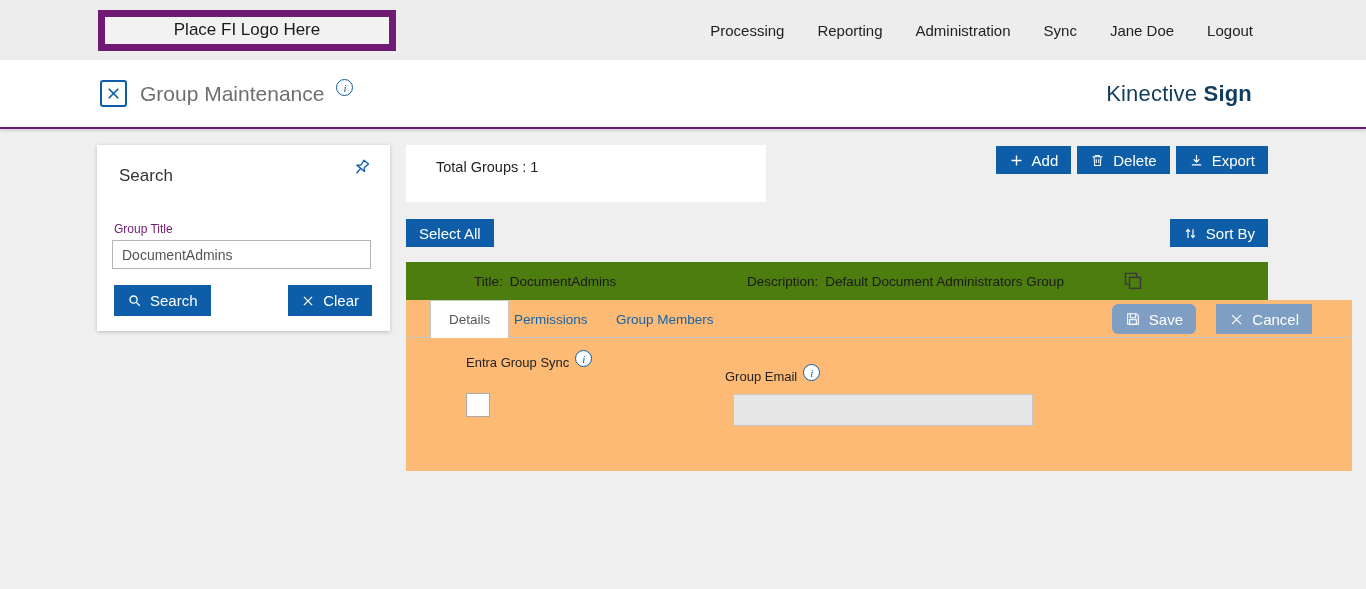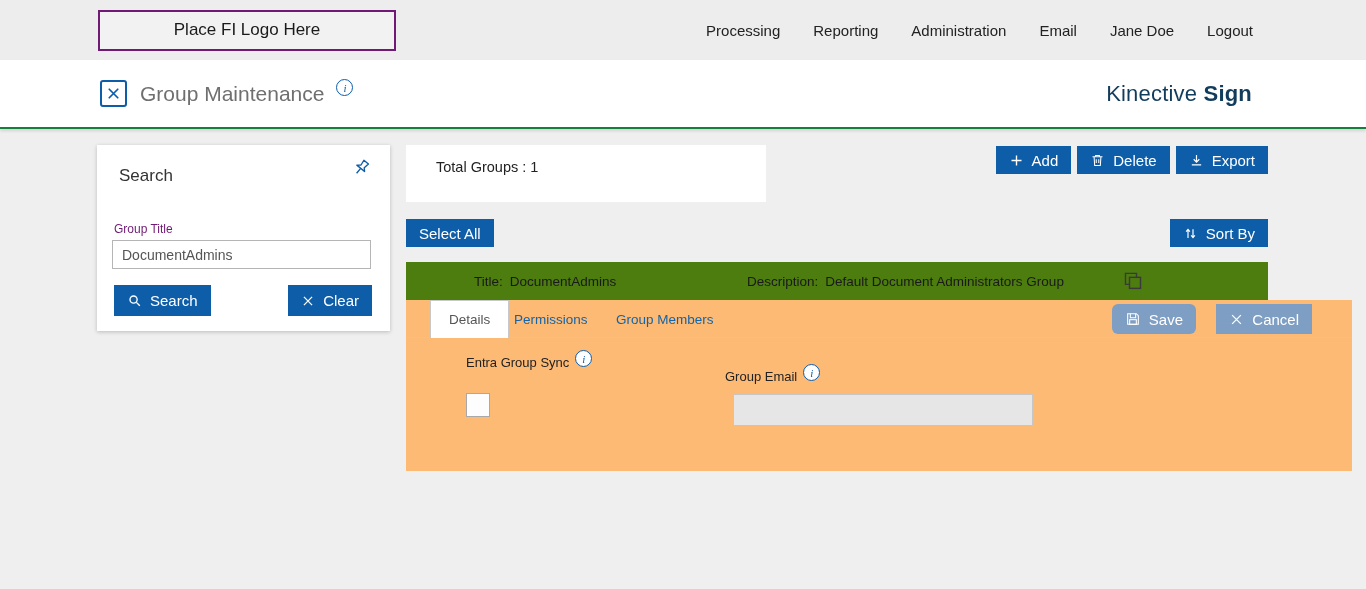--- a/index.html
+++ b/index.html
@@ -1,25 +1,25 @@
 <!DOCTYPE html>
 <html><head>
 <meta charset="utf-8">
 <style>
   * { box-sizing: border-box; margin: 0; padding: 0; }
   html,body { width:1366px; height:589px; overflow:hidden; font-family:"Liberation Sans", sans-serif; background:#efefef; }
 
   
   .topbar { position:absolute; left:0; top:0; width:1366px; height:60px; background:#ededed; display:flex; align-items:center; }
-  .logo-box { margin-left:98px; width:298px; height:41px; border:2px solid #701a75; background:#f2f2f2; display:flex; align-items:center; justify-content:center; font-size:17px; color:#1a1a1a; }
+  .logo-box { margin-left:98px; width:298px; height:41px; border:7px solid #701a75; background:#f2f2f2; display:flex; align-items:center; justify-content:center; font-size:17px; color:#1a1a1a; }
   .topnav { margin-left:auto; display:flex; align-items:center; gap:33px; padding-right:113px; }
   .topnav .nav-item { font-size:15px; color:#222; cursor:pointer; white-space:nowrap; }
 
   
-  .header { position:absolute; left:0; top:60px; width:1366px; height:69px; background:#fff; display:flex; align-items:center; border-bottom:2px solid #15803d; box-shadow:0 2px 3px rgba(0,0,0,0.12); z-index:3; }
+  .header { position:absolute; left:0; top:60px; width:1366px; height:69px; background:#fff; display:flex; align-items:center; border-bottom:2px solid #701a75; box-shadow:0 2px 3px rgba(0,0,0,0.12); z-index:3; }
   .gm-icon { margin-left:100px; width:27px; height:27px; border:2px solid #0d5da8; border-radius:3px; display:flex; align-items:center; justify-content:center; background:#fff; }
   .page-title { margin-left:13px; font-size:21px; color:#6f6f6f; font-weight:400; }
   .info-badge { display:inline-flex; align-items:center; justify-content:center; width:17px; height:17px; border:1px solid #0d5da8; border-radius:50%; color:#0d5da8; font-family:"Liberation Serif", serif; font-style:italic; font-size:11px; cursor:pointer; background:#fff; }
   .header .info-badge { margin-left:12px; transform:translateY(-6px); }
   .brand { margin-left:auto; padding-right:114px; font-size:22px; color:#113c5c; letter-spacing:0.2px; }
   .brand b { font-weight:700; }
 
   
   .main { position:absolute; left:0; top:129px; width:1366px; height:460px; background:#efefef; }
 
@@ -75,21 +75,21 @@
 <body>
 
 <div class="topbar">
   <div class="logo-box">
     <span>Place FI Logo Here</span>
   </div>
   <div class="topnav">
     <span class="nav-item">Processing</span>
     <span class="nav-item">Reporting</span>
     <span class="nav-item">Administration</span>
-    <span class="nav-item">Email</span>
+    <span class="nav-item">Sync</span>
     <span class="nav-item">Jane Doe</span>
     <span class="nav-item">Logout</span>
   </div>
 </div>
 
 <div class="header">
   <span class="gm-icon">
     <svg width="17" height="17" viewBox="0 0 24 24" fill="none" stroke="#0d5da8" stroke-width="2.4" stroke-linecap="round">
       <path d="M6 6 L18 18 M18 6 L6 18"></path>
     </svg>

